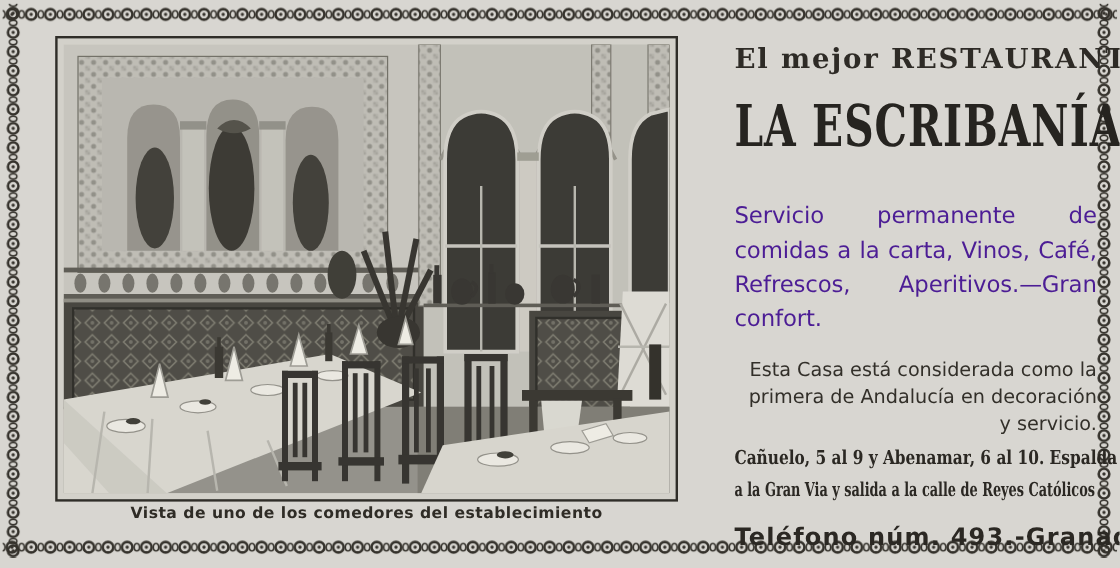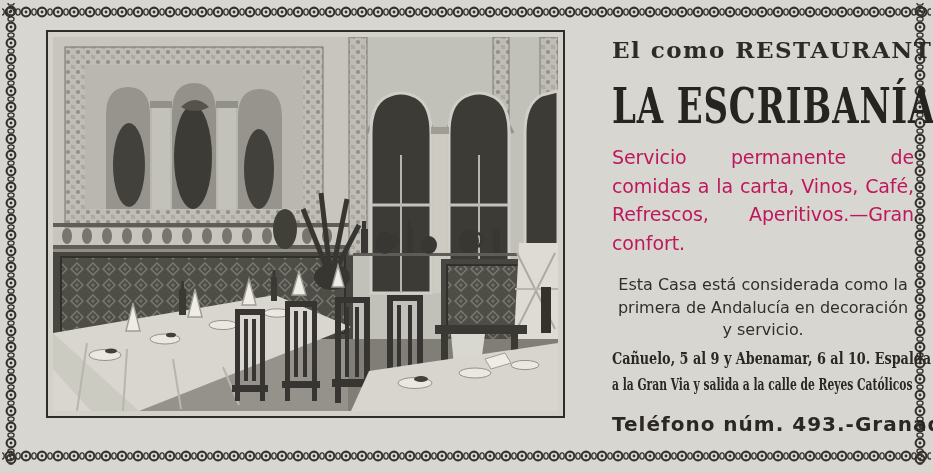--- a/index.html
+++ b/index.html
@@ -39,28 +39,28 @@
     font:700 23px "DejaVu Serif", serif;
     letter-spacing:1.5px;white-space:nowrap;color:#2e2b26;margin-top:6px;
   }
   .title{
     font:700 40px "DejaVu Serif", serif;
     letter-spacing:1px;white-space:nowrap;color:#262420;
     transform:scale(.85,1.2);transform-origin:left top;
     margin:14px 0 0 0;
   }
   .services{
-    margin:19px 0 0 0;width:302px;
+    margin:42px 0 0 0;width:302px;
     font:19px/1.5 "DejaVu Sans", sans-serif;
-    text-align:justify;color:#be185d;letter-spacing:-.1px;
+    text-align:justify;color:#4c1d95;letter-spacing:-.1px;
   }
   .reputation{
     margin:17px 0 0 0;width:302px;
     font:16px/1.42 "DejaVu Sans", sans-serif;
-    text-align:center;color:#322f29;
+    text-align:right;color:#322f29;
   }
   .address{margin:4px 0 0 0;color:#2b2823;}
   .address .line{
     font:700 16px/1.62 "DejaVu Serif", serif;
     white-space:nowrap;transform-origin:left center;
   }
   .address .l1{transform:scaleX(.80);}
   .address .l2{transform:scaleX(.67);}
   .phone{
     margin:14px 0 0 0;width:302px;text-align:center;
@@ -321,23 +321,24 @@
       <polygon points="316,334 505,306 505,374 298,374" fill="#d7d5ce"></polygon>
       <ellipse cx="362" cy="346" rx="17" ry="5.5" fill="#eceae3" stroke="#8f8d86"></ellipse>
       <ellipse cx="422" cy="336" rx="16" ry="5" fill="#eceae3" stroke="#8f8d86"></ellipse>
       <ellipse cx="472" cy="328" rx="14" ry="4.6" fill="#eceae3" stroke="#8f8d86"></ellipse>
       <ellipse cx="368" cy="342" rx="7" ry="3" fill="#35332d"></ellipse>
       <polygon points="432,322 452,316 458,326 438,332" fill="#f0eee7" stroke="#9a9891"></polygon>
 
       <rect x="0" y="0" width="505" height="374" fill="#d8d6cf" opacity=".08"></rect>
     </svg>
   </figure>
+  <div class="photo-caption">Vista de uno de los comedores del establecimiento</div>
 
   <div class="ad-copy">
-    <div class="tagline">El como RESTAURANT</div>
+    <div class="tagline">El mejor RESTAURANT</div>
     <h1 class="title">LA ESCRIBANÍA</h1>
     <p class="services">Servicio permanente de comidas a la carta, Vinos, Café, Refres­cos, Aperitivos.—Gran confort.</p>
     <p class="reputation">Esta Casa está considerada como la primera de Andalucía en decoración y servicio.</p>
     <div class="address">
       <div class="line l1">Cañuelo, 5 al 9 y Abenamar, 6 al 10.  Espalda</div>
       <div class="line l2">a la Gran Via y salida a la calle de Reyes Católicos</div>
     </div>
     <p class="phone">Teléfono núm. 493.-Granada</p>
   </div>
 

